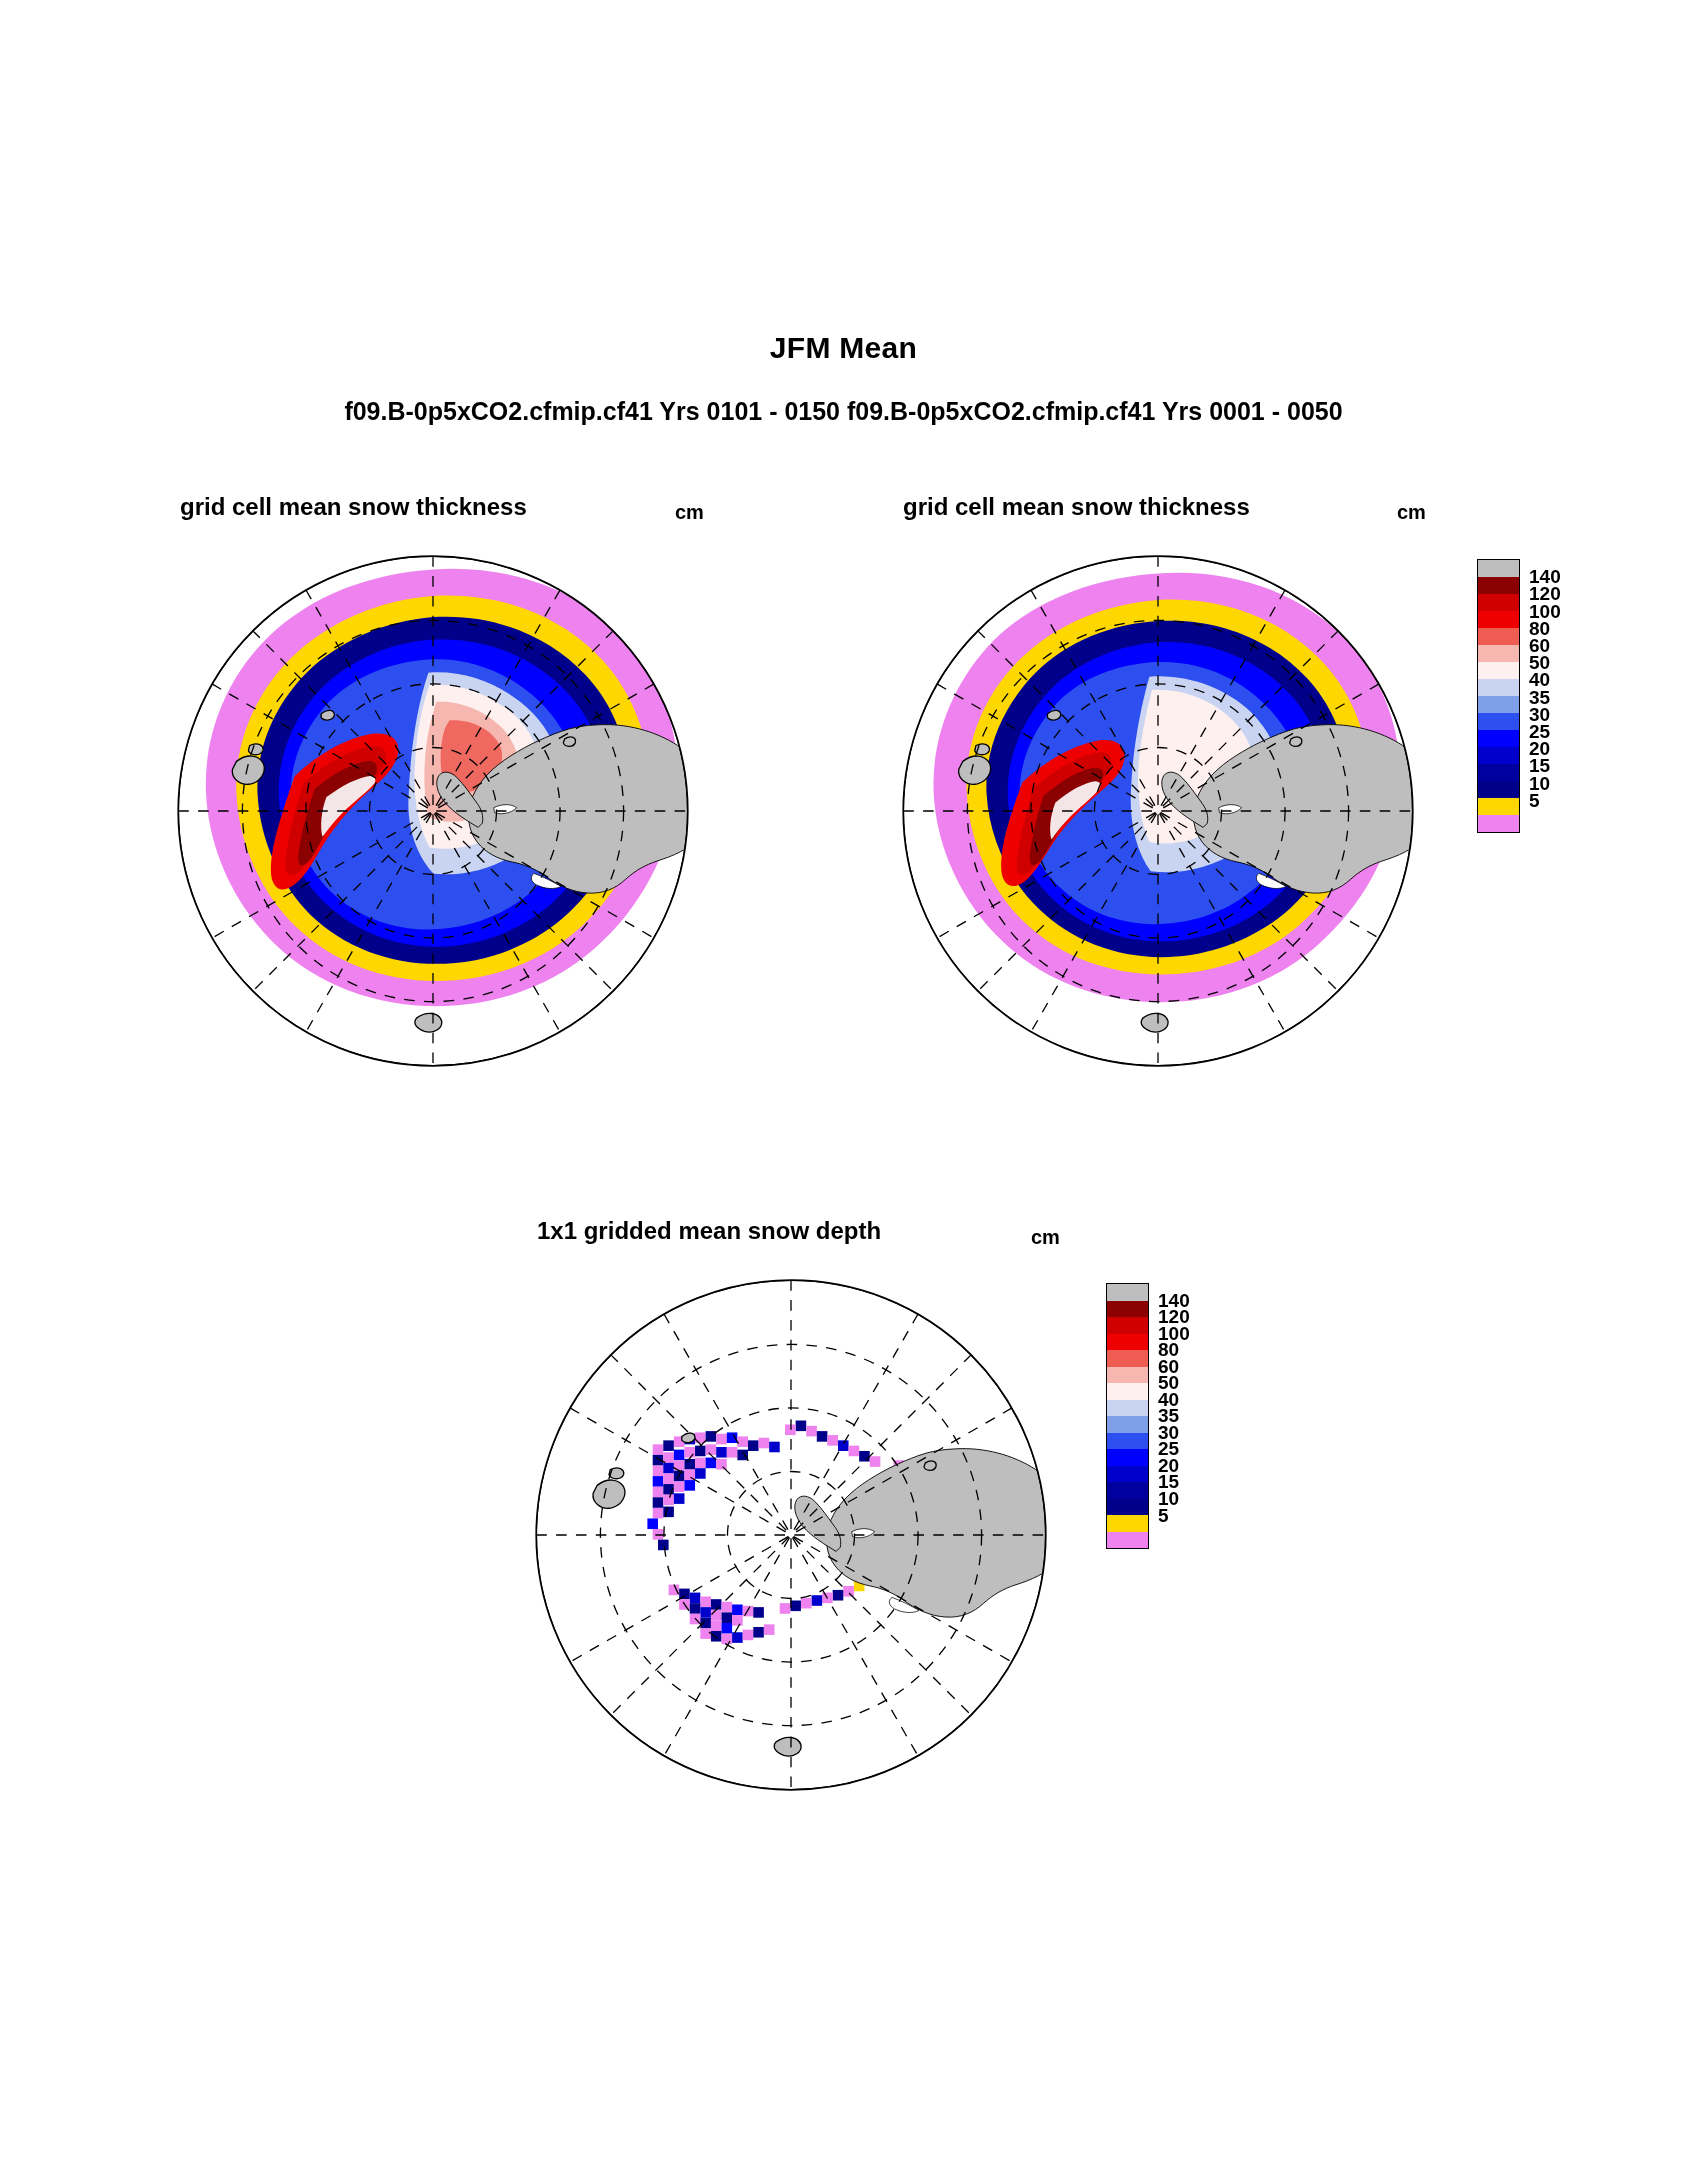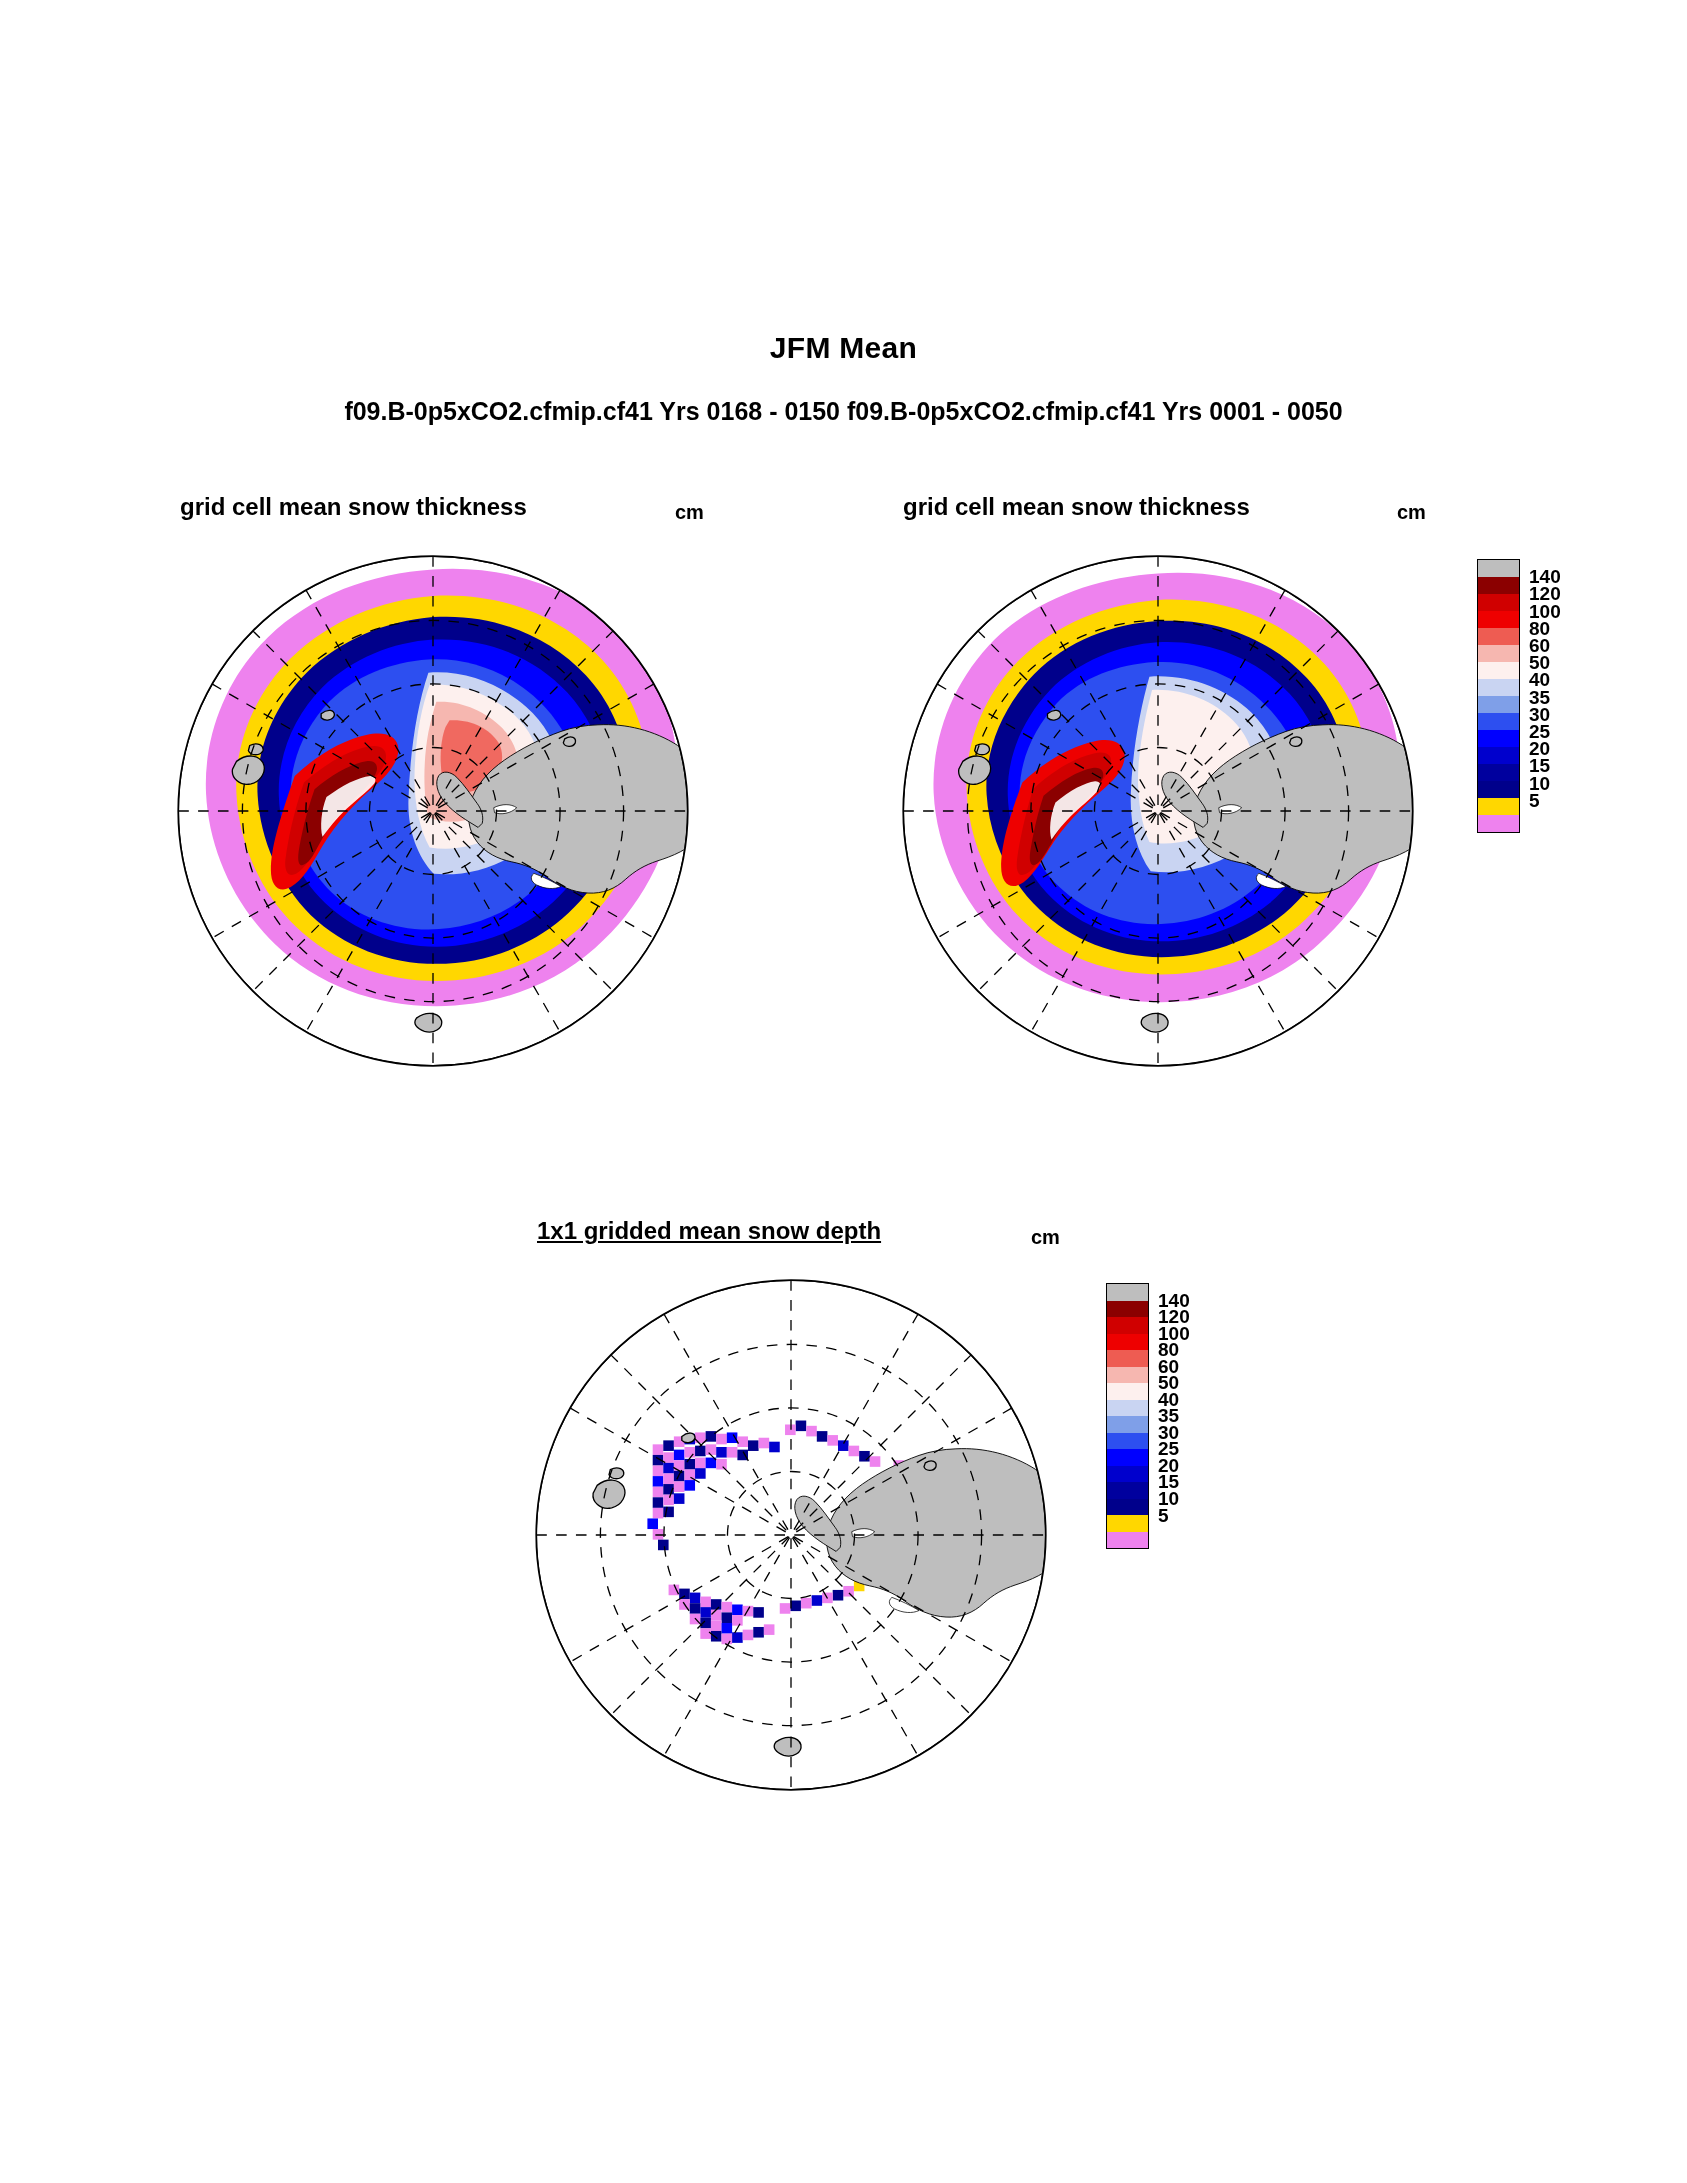--- a/index.html
+++ b/index.html
@@ -101,21 +101,21 @@
     transform: translateY(-50%);
     text-align: left;
   }
 </style>
 </head>
 <body>
 
 <div class="page">
 
   <div class="main-title">JFM Mean</div>
-  <div class="sub-title">f09.B-0p5xCO2.cfmip.cf41  Yrs 0168 - 0150  f09.B-0p5xCO2.cfmip.cf41  Yrs 0001 - 0050</div>
+  <div class="sub-title">f09.B-0p5xCO2.cfmip.cf41  Yrs 0101 - 0150  f09.B-0p5xCO2.cfmip.cf41  Yrs 0001 - 0050</div>
 
   <div class="panel-label" style="left:180px; top:493px;">grid cell mean snow thickness</div>
   <div class="unit-label" style="left:675px; top:501px;">cm</div>
 
   <div class="map-panel" style="left:165px; top:543px; width:536px; height:536px;">
     <svg class="map-svg" width="536" height="536" viewBox="0 0 810 810">
       <defs>
         <clipPath id="clipL">
             <circle cx="405" cy="405" r="385"></circle>
           </clipPath>
@@ -441,21 +441,21 @@
         <div class="cb-label" style="top: 156px;">30</div>
         <div class="cb-label" style="top: 173px;">25</div>
         <div class="cb-label" style="top: 190px;">20</div>
         <div class="cb-label" style="top: 207px;">15</div>
         <div class="cb-label" style="top: 225px;">10</div>
         <div class="cb-label" style="top: 242px;">5</div>
       </div>
   </div>
 
 
-  <div class="panel-label" style="left:537px; top:1217px;text-decoration:underline;">1x1 gridded mean snow depth</div>
+  <div class="panel-label" style="left:537px; top:1217px;">1x1 gridded mean snow depth</div>
   <div class="unit-label" style="left:1031px; top:1226px;">cm</div>
 
   <div class="map-panel" style="left:523px; top:1267px; width:536px; height:536px;">
     <svg class="map-svg" width="536" height="536" viewBox="0 0 810 810">
       <defs>
         <clipPath id="clipB">
             <circle cx="405" cy="405" r="385"></circle>
           </clipPath>
       </defs>
       <g clip-path="url(#clipB)">

